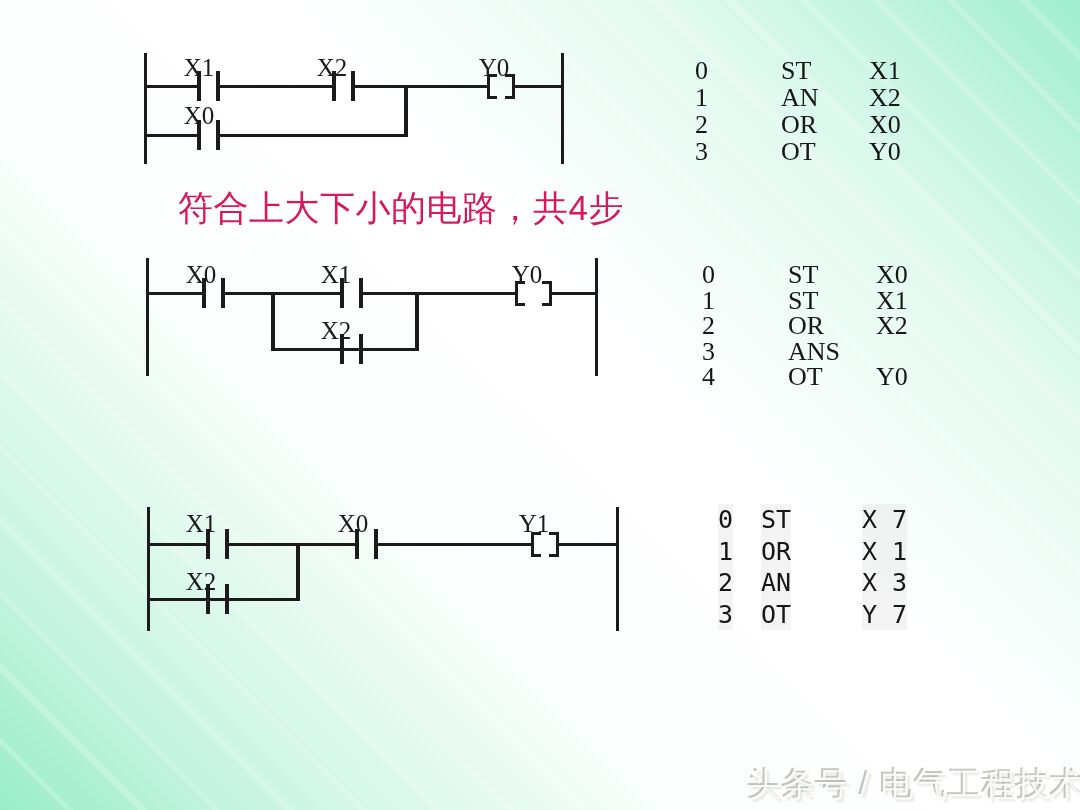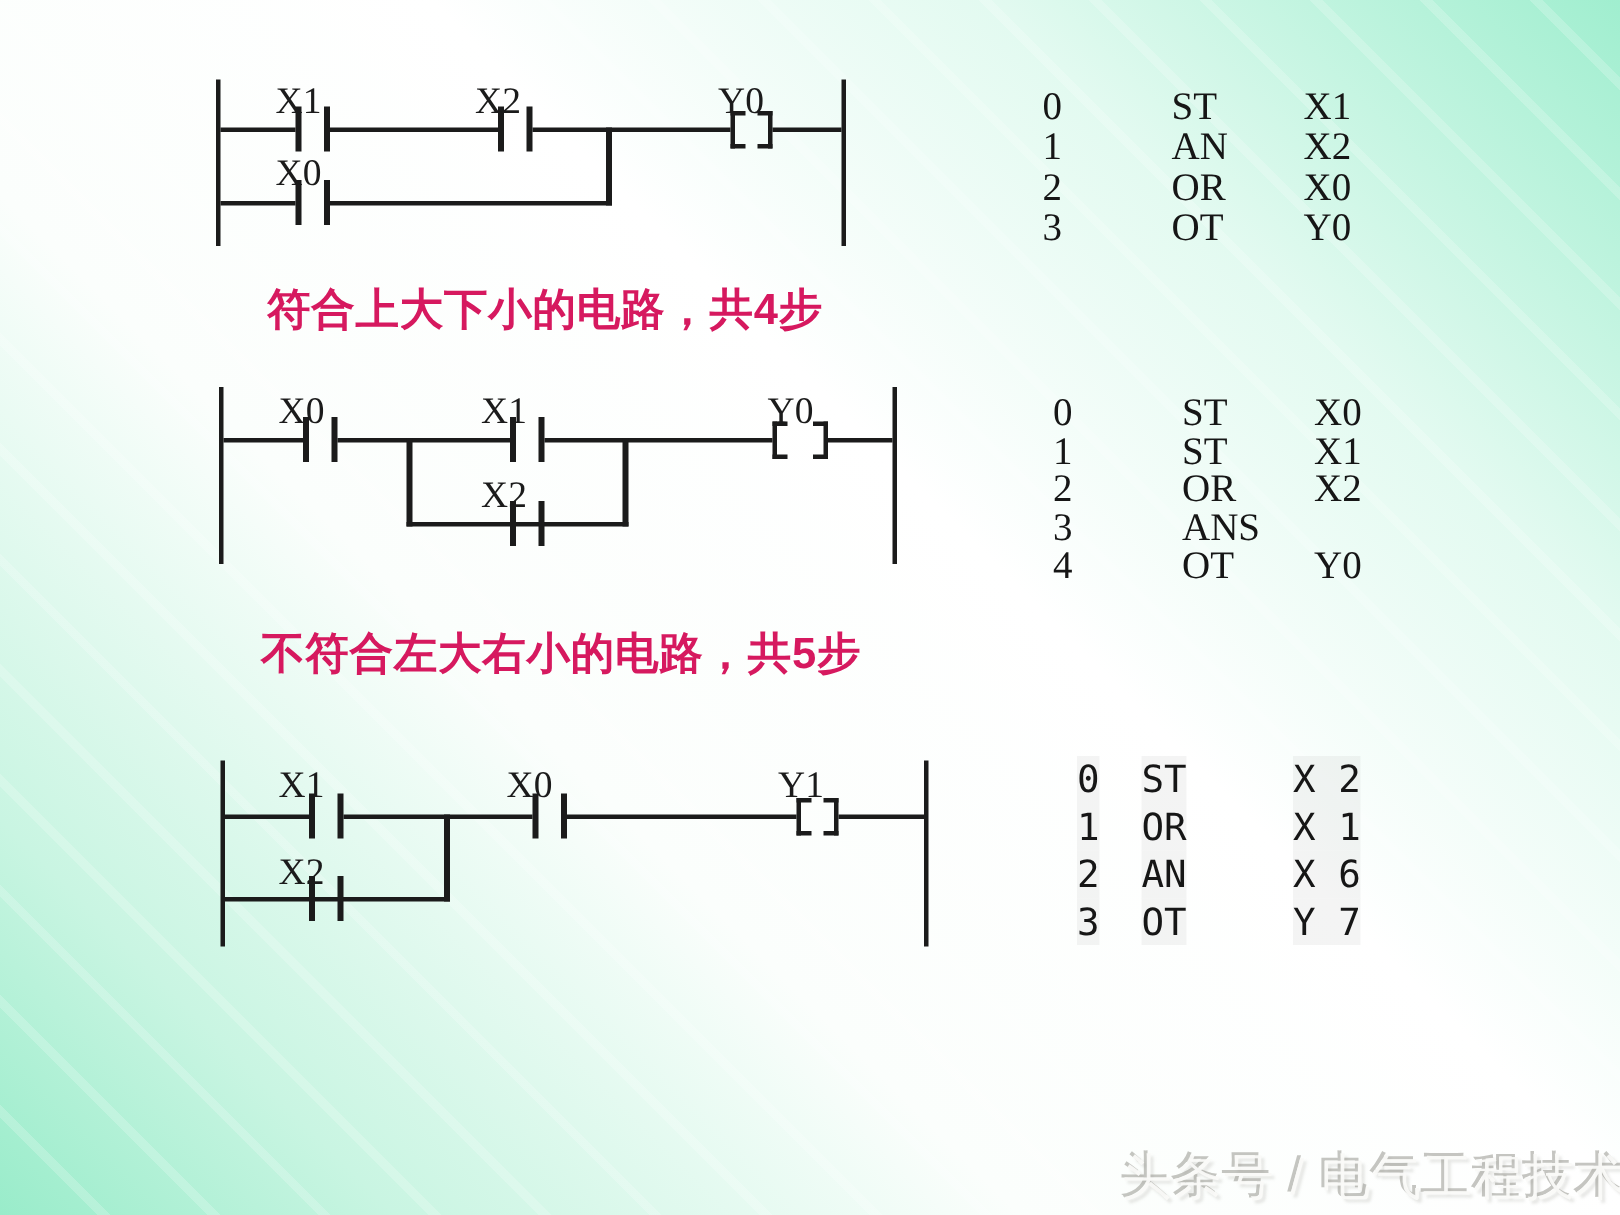--- a/index.html
+++ b/index.html
@@ -10,21 +10,21 @@
     background:repeating-linear-gradient(45deg,rgba(255,255,255,0) 0 46px,rgba(255,255,255,0.20) 46px 52px);}
   .h{position:absolute;height:3px;background:#1b1b1b;}
   .v{position:absolute;width:3px;background:#1b1b1b;}
   .jn{position:absolute;width:4px;background:#1b1b1b;}
   .bar{position:absolute;width:4px;height:30px;background:#1b1b1b;}
   .lbl{position:absolute;width:44px;text-align:center;font:25px/26px "Liberation Serif",serif;color:#1b1b1b;}
   .bkL{position:absolute;width:10px;height:25px;box-sizing:border-box;
     border-left:3px solid #1b1b1b;border-top:3px solid #1b1b1b;border-bottom:3px solid #1b1b1b;}
   .bkR{position:absolute;width:10px;height:25px;box-sizing:border-box;
     border-right:3px solid #1b1b1b;border-top:3px solid #1b1b1b;border-bottom:3px solid #1b1b1b;}
-  .cap{position:absolute;font-weight:bold;font-size:29px;line-height:31px;letter-spacing:0.5px;color:#d6195f;white-space:nowrap;}
+  .cap{position:absolute;font-weight:normal;font-size:35px;line-height:31px;letter-spacing:0.5px;color:#d6195f;white-space:nowrap;}
   .ilist{position:absolute;color:#161616;}
   .ser{font-family:"Liberation Serif",serif;font-size:26px;}
   .irow{display:grid;grid-template-columns:86px 88px auto;}
   #ilist1 .irow{line-height:27px;}
   #ilist2 .irow{line-height:25.5px;}
   .mono{font-family:"DejaVu Sans Mono",monospace;font-size:25px;}
   #ilist3 .irow{grid-template-columns:43px 101px auto;line-height:31.5px;}
   #ilist3 .irow span{justify-self:start;width:max-content;background:rgba(185,185,185,0.16);}
   .wm{position:absolute;white-space:nowrap;font-size:33px;letter-spacing:1px;color:rgba(250,250,248,0.95);
     text-shadow:-2px -2px 0 rgba(158,158,152,0.60),2px 2px 2px rgba(200,200,195,0.45);}
@@ -128,21 +128,20 @@
         <span>ANS</span>
         <span></span>
       </div>
     <div class="irow">
         <span>4</span>
         <span>OT</span>
         <span>Y0</span>
       </div>
   </div>
 
-  <div class="cap" style="left:174px;top:421px">不符合左大右小的电路，共5步</div>
 
   <div>
     <div class="v" style="left:147px;top:507px;height:124px"></div>
     <div class="v" style="left:616px;top:507px;height:124px"></div>
     <div class="h" style="left:150px;top:543px;width:56px"></div>
     <div class="bar" style="left:206px;top:529px"></div>
     <div class="bar" style="left:225px;top:529px"></div>
     <div class="h" style="left:229px;top:543px;width:126px"></div>
     <div class="bar" style="left:355px;top:529px"></div>
     <div class="bar" style="left:374px;top:529px"></div>
@@ -157,31 +156,31 @@
     <div class="lbl" style="left:179px;top:511px">X1</div>
     <div class="lbl" style="left:331px;top:511px">X0</div>
     <div class="lbl" style="left:512px;top:511px">Y1</div>
     <div class="lbl" style="left:179px;top:569px">X2</div>
   </div>
 
   <div class="ilist mono" id="ilist3" style="left:718px;top:504px;width:230px">
     <div class="irow">
         <span>0</span>
         <span>ST</span>
-        <span>X 2</span>
+        <span>X 7</span>
       </div>
     <div class="irow">
         <span>1</span>
         <span>OR</span>
         <span>X 1</span>
       </div>
     <div class="irow">
         <span>2</span>
         <span>AN</span>
-        <span>X 6</span>
+        <span>X 3</span>
       </div>
     <div class="irow">
         <span>3</span>
         <span>OT</span>
         <span>Y 7</span>
       </div>
   </div>
 
 
   <div class="wm" style="left:748px;top:763px">头条号 / 电气工程技术</div>

